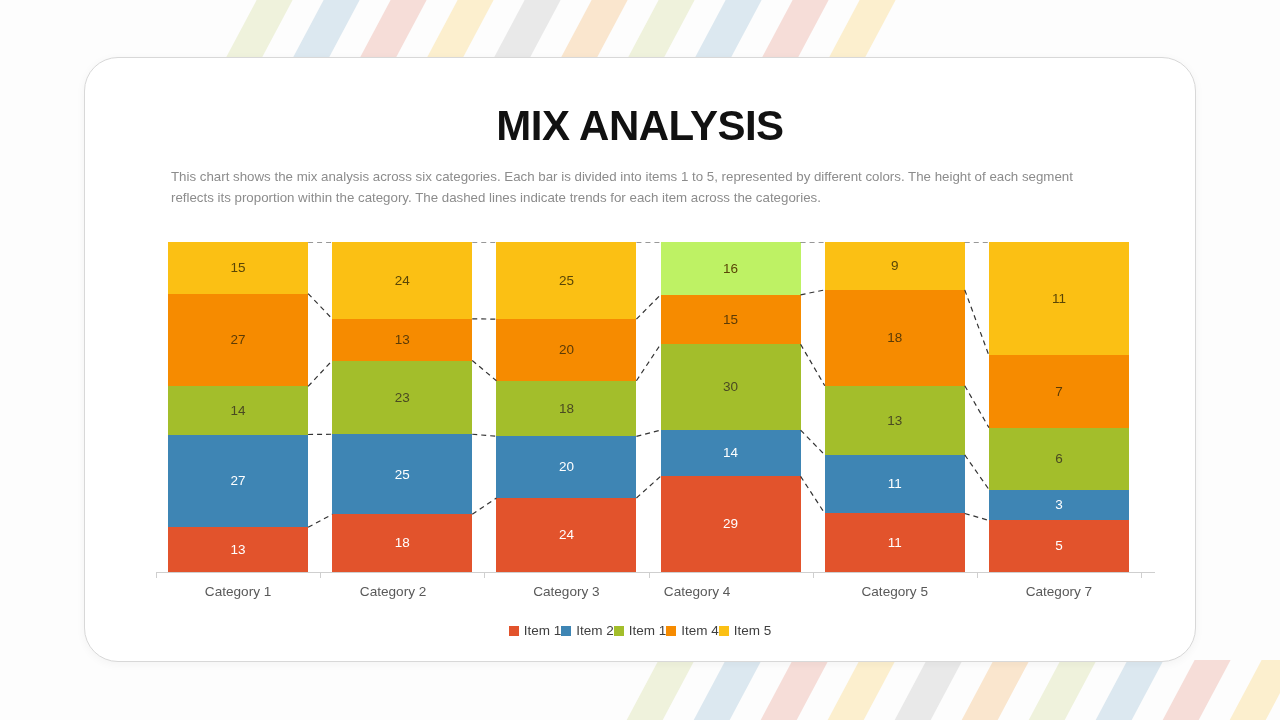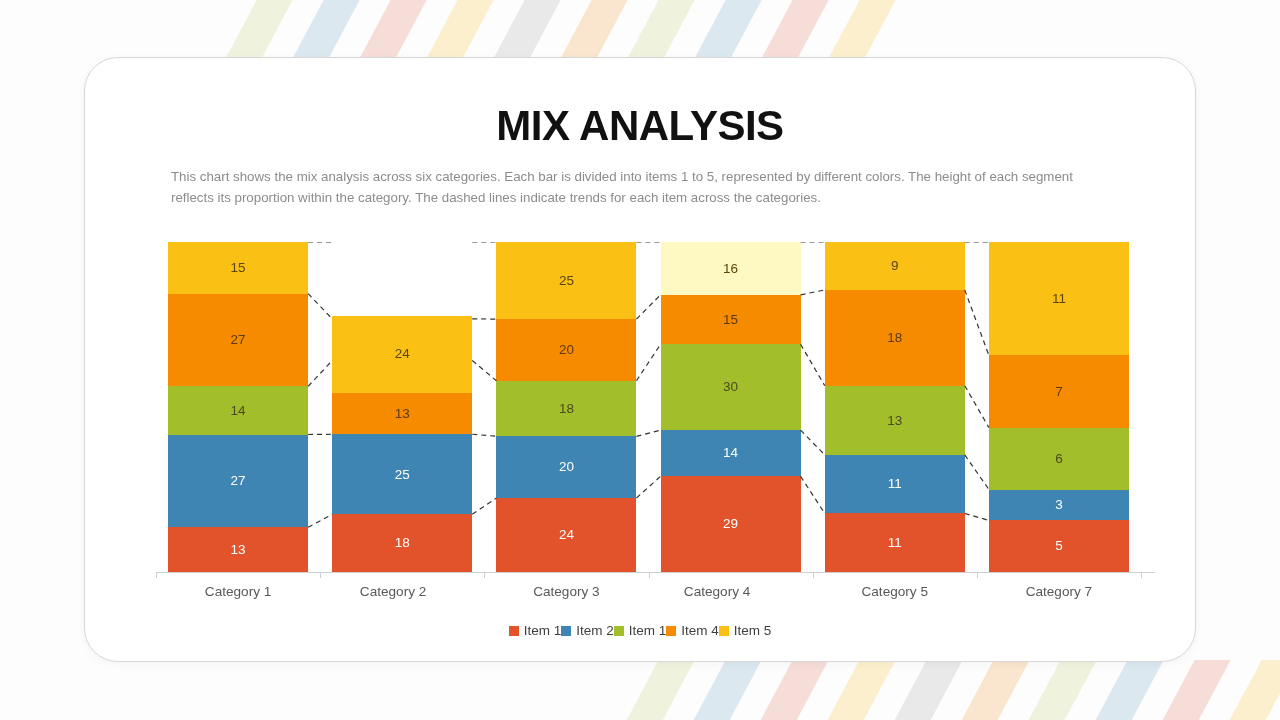--- a/index.html
+++ b/index.html
@@ -187,20 +187,23 @@
             </div>
           </div>
           <div class="bar-slot" style="left: 164.167px; width: 164.167px;">
             <div class="bar" style="left: 12.0833px; right: 12.0833px;">
               <div class="seg" style="flex: 0 0 17.4757%; background: rgb(226, 83, 44); color: rgb(255, 255, 255);">
                 <span>18</span>
               </div>
               <div class="seg" style="flex: 0 0 24.2718%; background: rgb(62, 133, 180); color: rgb(255, 255, 255);">
                 <span>25</span>
               </div>
+              <div class="seg" style="flex: 0 0 22.3301%; background: rgb(163, 190, 43); color: rgb(74, 74, 34);">
+                <span>23</span>
+              </div>
               <div class="seg" style="flex: 0 0 12.6214%; background: rgb(246, 139, 0); color: rgb(90, 59, 6);">
                 <span>13</span>
               </div>
               <div class="seg" style="flex: 0 0 23.301%; background: rgb(251, 192, 20); color: rgb(90, 70, 6);">
                 <span>24</span>
               </div>
             </div>
           </div>
           <div class="bar-slot" style="left: 328.333px; width: 164.167px;">
             <div class="bar" style="left: 12.0833px; right: 12.0833px;">
@@ -228,21 +231,21 @@
               </div>
               <div class="seg" style="flex: 0 0 14%; background: rgb(62, 133, 180); color: rgb(255, 255, 255);">
                 <span>14</span>
               </div>
               <div class="seg" style="flex: 0 0 26%; background: rgb(163, 190, 43); color: rgb(74, 74, 34);">
                 <span>30</span>
               </div>
               <div class="seg" style="flex: 0 0 15%; background: rgb(246, 139, 0); color: rgb(90, 59, 6);">
                 <span>15</span>
               </div>
-              <div class="seg" style="flex: 0 0 16%; background: #fef9c3; color: rgb(90, 70, 6);">
+              <div class="seg" style="flex: 0 0 16%; background: #bef264; color: rgb(90, 70, 6);">
                 <span>16</span>
               </div>
             </div>
           </div>
           <div class="bar-slot" style="left: 656.667px; width: 164.167px;">
             <div class="bar" style="left: 12.0833px; right: 12.0833px;">
               <div class="seg" style="flex: 0 0 17.7419%; background: rgb(226, 83, 44); color: rgb(255, 255, 255);">
                 <span>11</span>
               </div>
               <div class="seg" style="flex: 0 0 17.7419%; background: rgb(62, 133, 180); color: rgb(255, 255, 255);">
@@ -315,21 +318,21 @@
         <div class="tick" style="left: 399.333px;"></div>
         <div class="tick" style="left: 563.5px;"></div>
         <div class="tick" style="left: 727.667px;"></div>
         <div class="tick" style="left: 891.833px;"></div>
         <div class="tick" style="left: 1056px;"></div>
       </div>
     <div id="cat-labels">
         <div class="cat-label" style="left: 71px; width: 164.167px;">Category 1</div>
         <div class="cat-label" style="left: 226px; width: 164.167px;">Category 2</div>
         <div class="cat-label" style="left: 399.333px; width: 164.167px;">Category 3</div>
-        <div class="cat-label" style="left: 550px; width: 164.167px;">Category 4</div>
+        <div class="cat-label" style="left: 530px; width: 164.167px;">Category 4</div>
         <div class="cat-label" style="left: 727.667px; width: 164.167px;">Category 5</div>
         <div class="cat-label" style="left: 891.833px; width: 164.167px;">Category 7</div>
       </div>
 
     <div class="legend" id="legend">
         <div class="legend-item">
           <span class="swatch" style="background: rgb(226, 83, 44);"></span>
           <span>Item 1</span>
         </div>
         <div class="legend-item">

